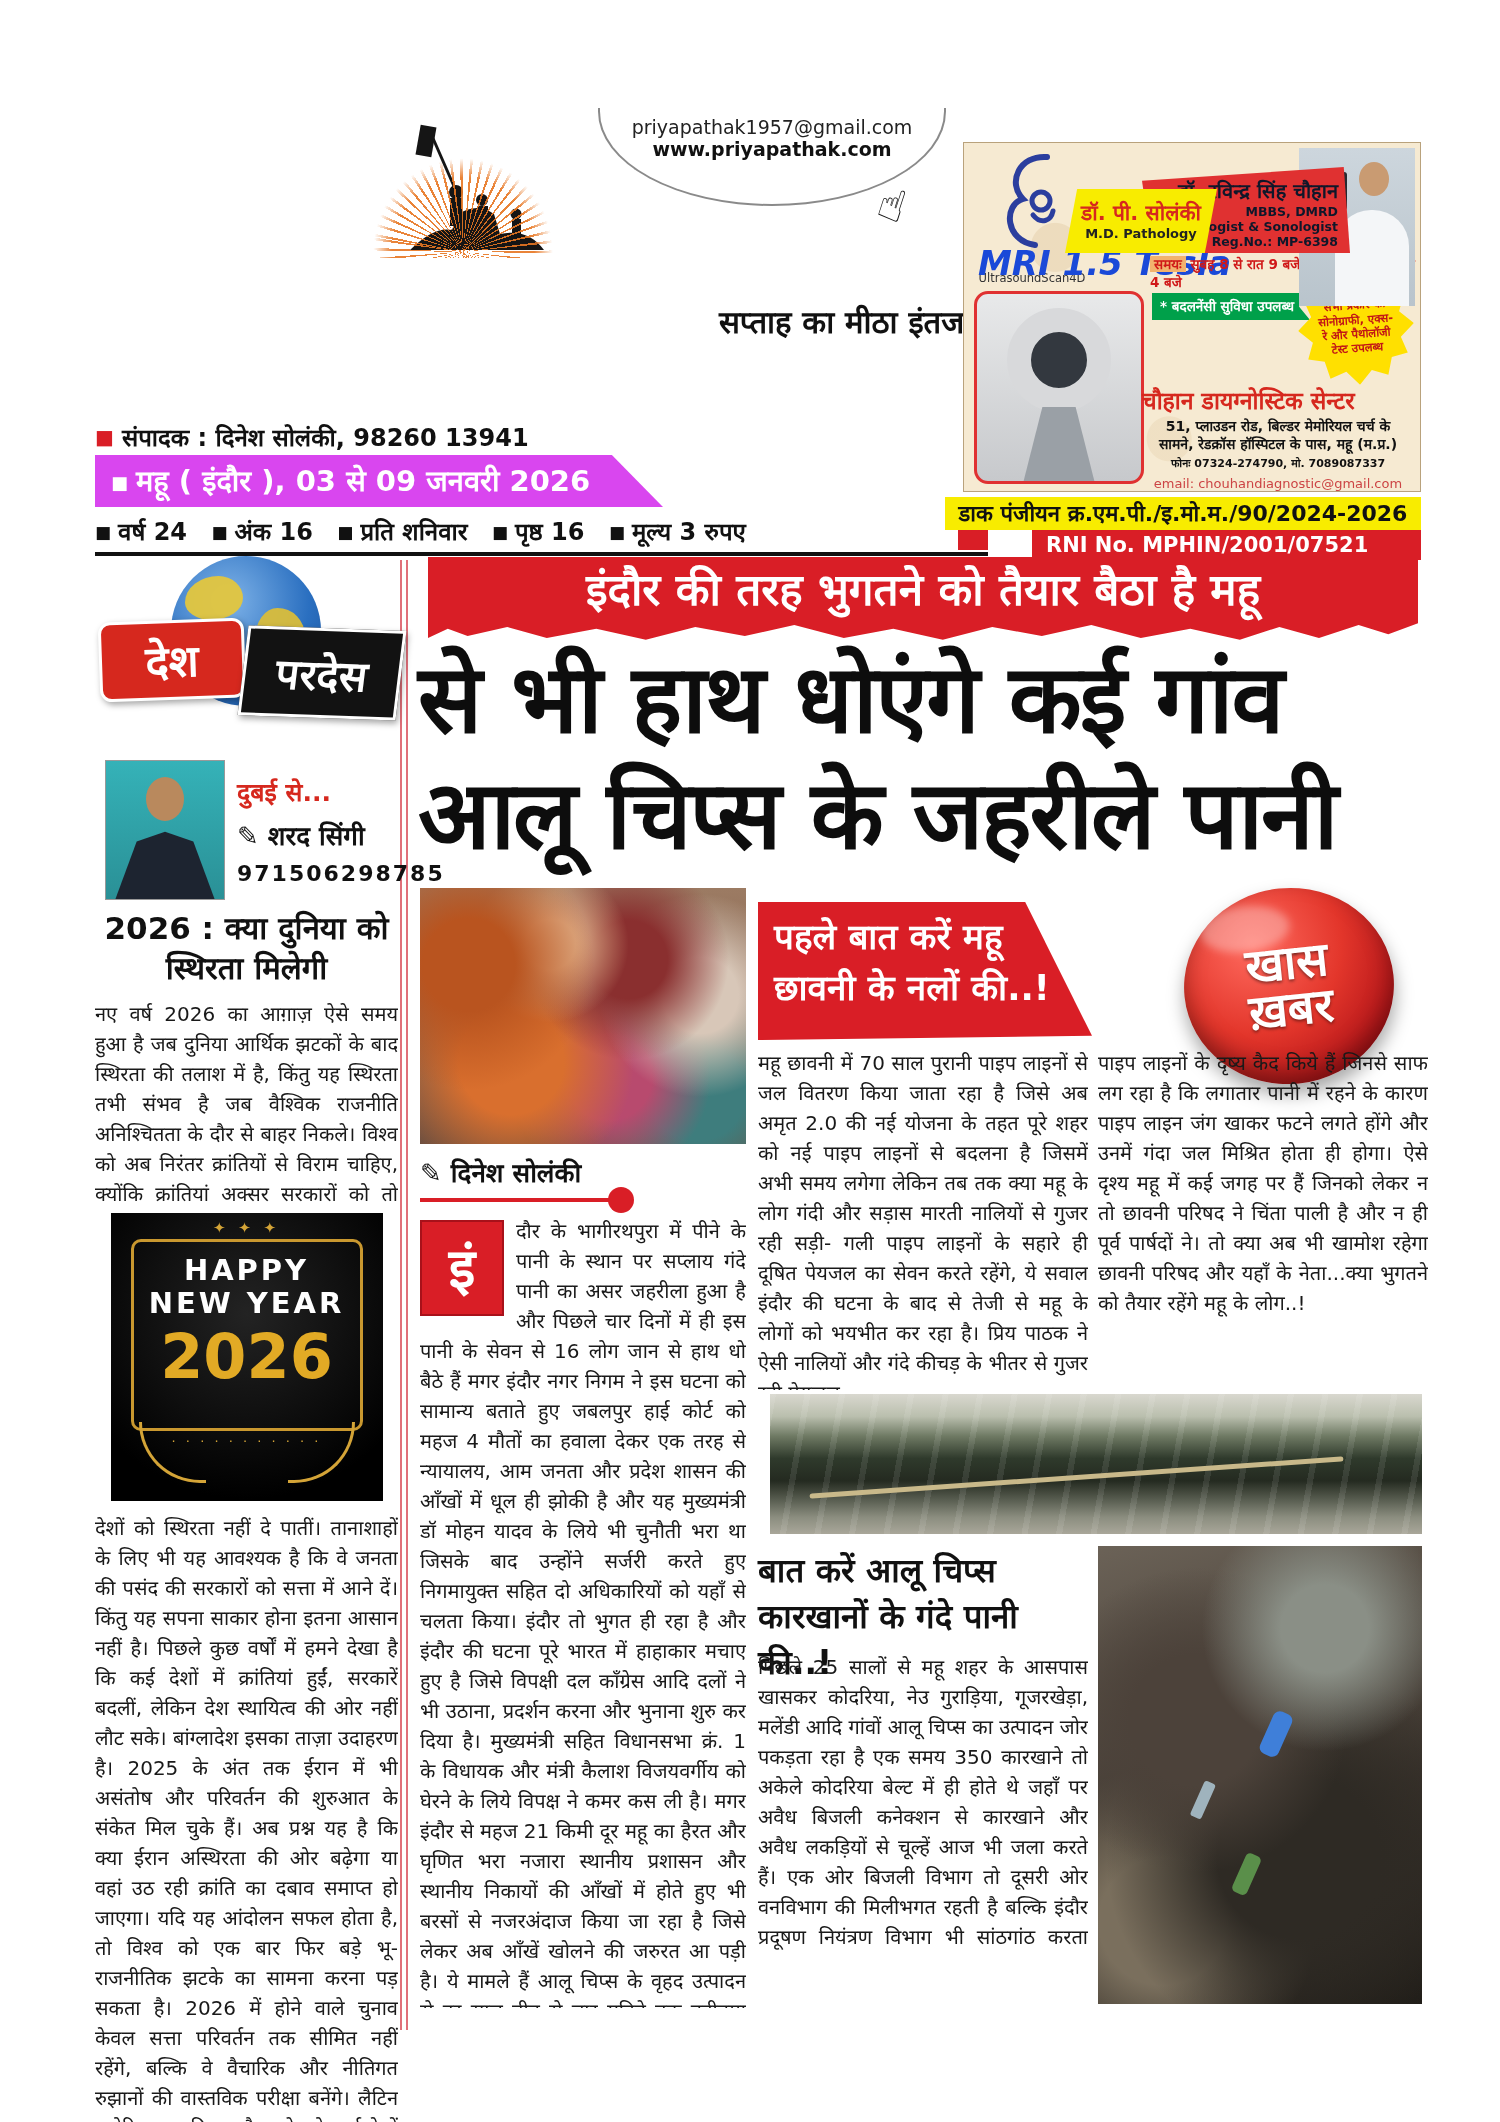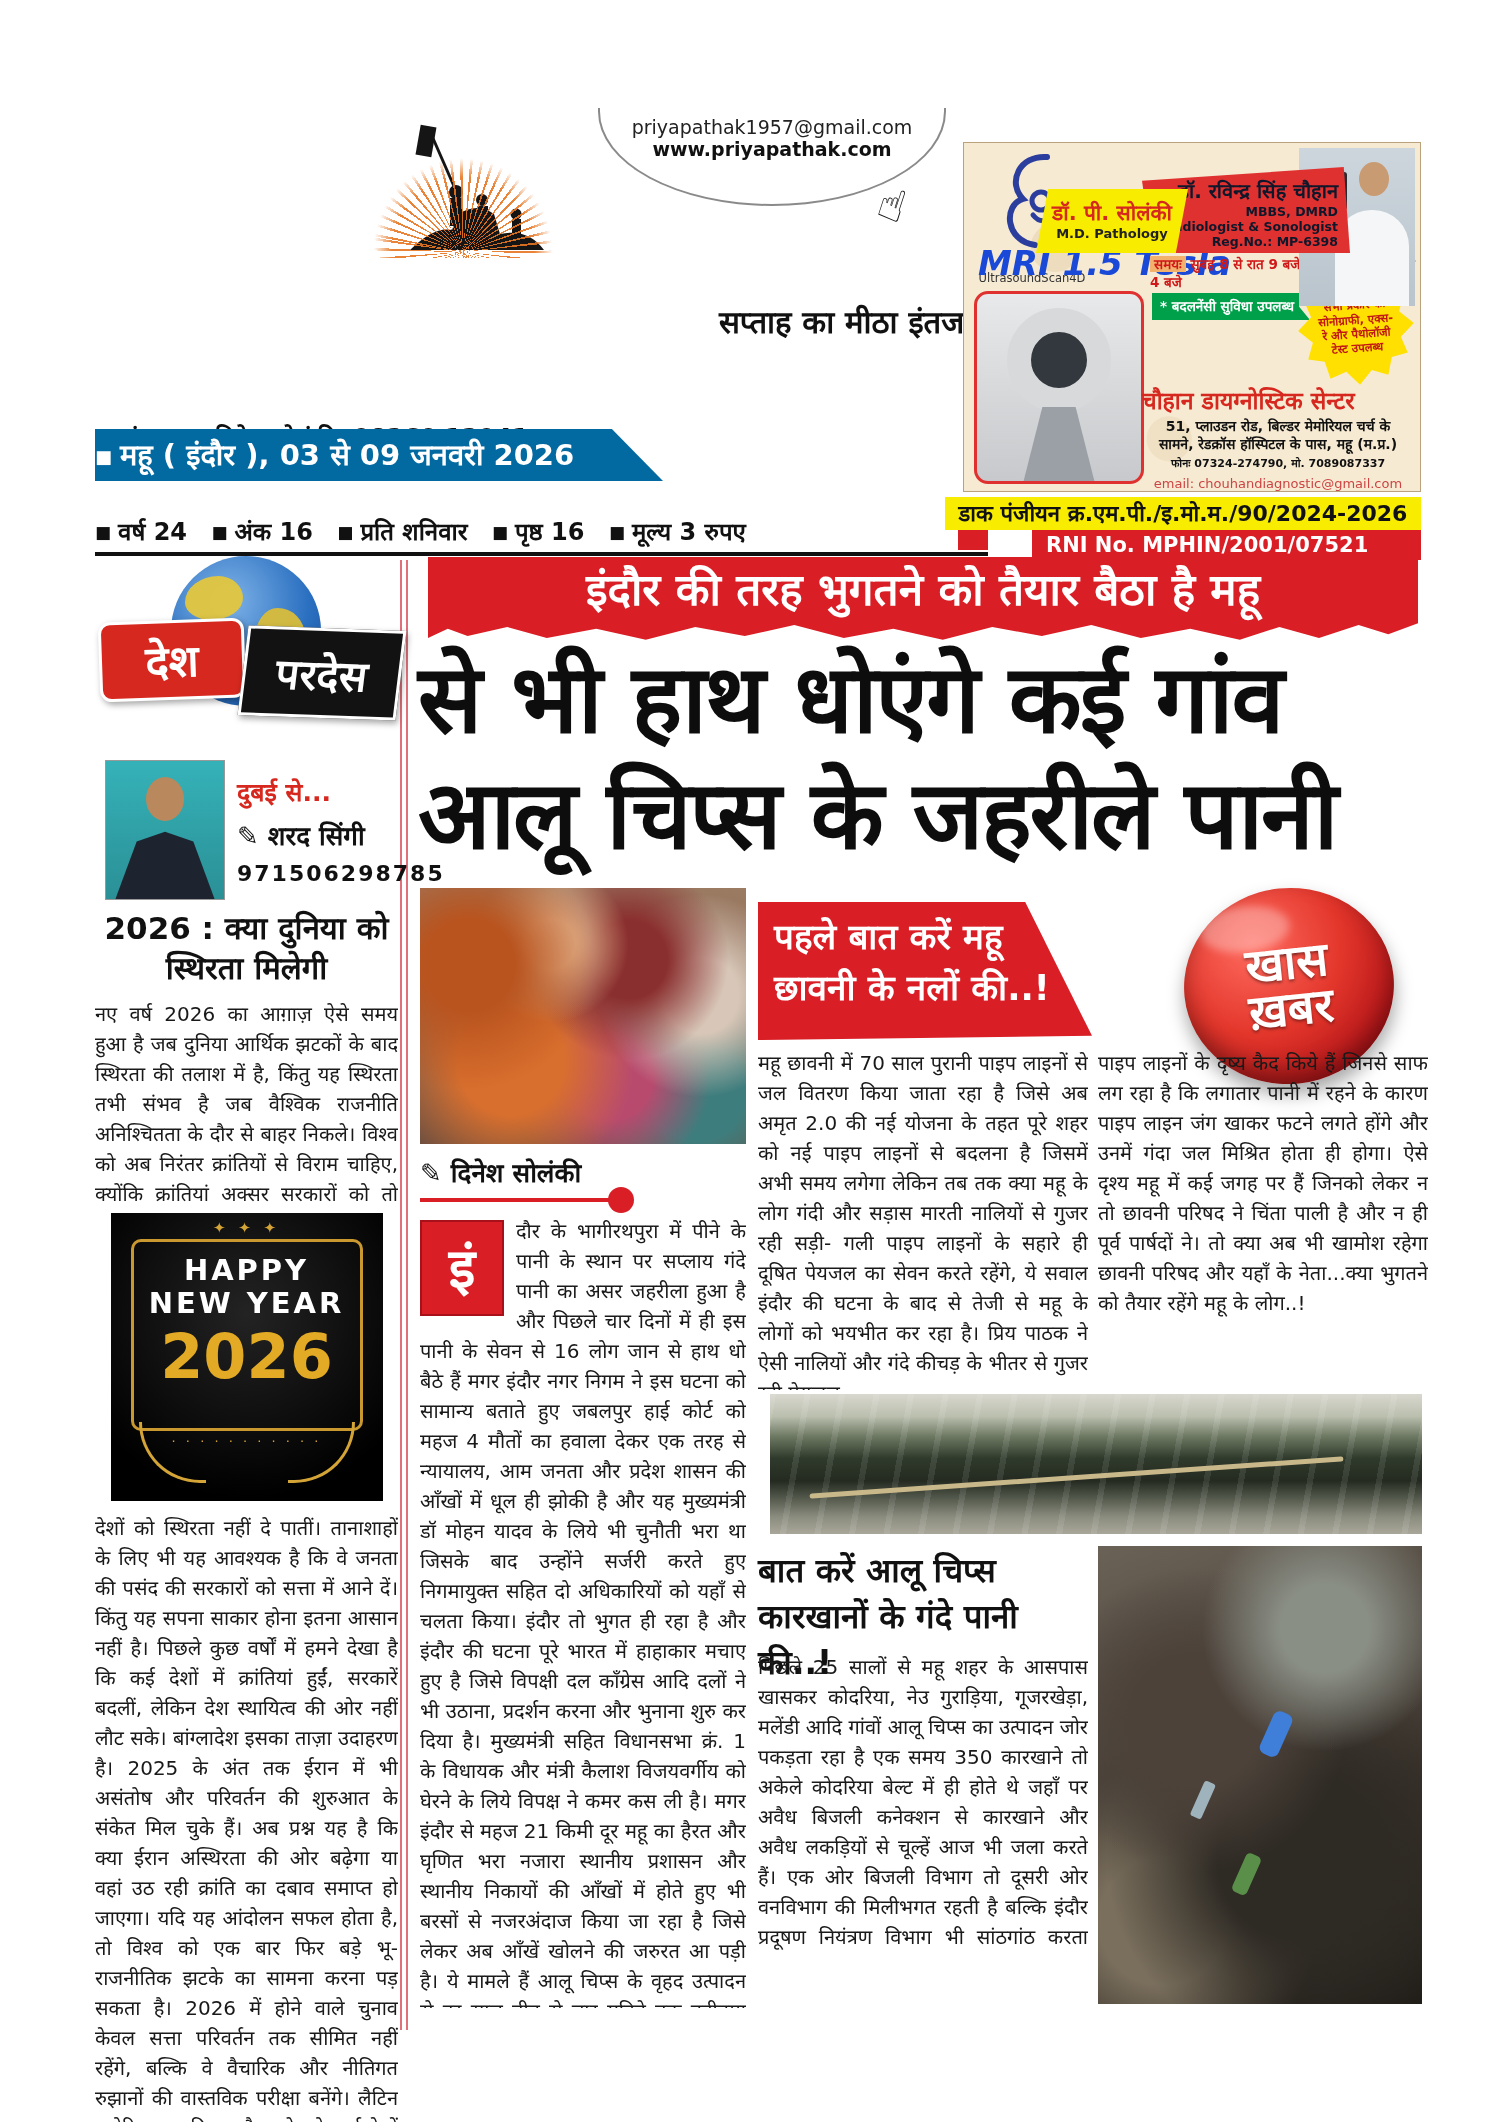--- a/index.html
+++ b/index.html
@@ -16,40 +16,40 @@
   .sun-rays{position:absolute;inset:0;
     background:repeating-conic-gradient(from -80deg at 50% 96%,rgba(231,118,34,.9) 0 1.7deg,rgba(255,255,255,0) 1.7deg 6.5deg);
     -webkit-mask:radial-gradient(ellipse 115px 120px at 50% 96%,#000 0 62%,transparent 78%);
             mask:radial-gradient(ellipse 115px 120px at 50% 96%,#000 0 62%,transparent 78%);}
   .masthead{position:absolute;left:92px;top:150px;width:880px;margin:0;
     font-size:152px;line-height:1.45;font-weight:800;letter-spacing:-3px;color:#141414;z-index:2;}
   .tagline{position:absolute;left:640px;top:300px;width:345px;text-align:right;
     font-size:31px;font-weight:700;color:#111;}
   .editor-line{position:absolute;left:95px;top:420px;font-size:24px;font-weight:700;color:#111;}
   .sq{color:#d91e26;margin-right:8px;font-size:20px;vertical-align:2px;}
-  .date-strip{position:absolute;left:95px;top:429px;width:568px;height:52px;background:#0369a1;
+  .date-strip{position:absolute;left:95px;top:455px;width:568px;height:52px;background:#d946ef;
     clip-path:polygon(0 0,91% 0,100% 100%,0 100%);color:#fff;font-size:29px;font-weight:800;
-    line-height:52px;box-sizing:border-box;}
+    line-height:52px;padding-left:16px;box-sizing:border-box;}
   .date-strip .sq{color:#fff;font-size:18px;}
   .issue-line{position:absolute;left:95px;top:514px;width:860px;font-size:24px;font-weight:700;color:#111;}
   .issue-line .ii{margin-right:16px;}
   .issue-line .sq{color:#111;font-size:17px;margin-right:7px;}
   .red-endcap{position:absolute;left:958px;top:512px;width:30px;height:38px;background:#d91e26;}
   .header-rule{position:absolute;left:95px;top:552px;width:893px;height:4px;background:#111;}
   
   .ad-box{position:absolute;left:963px;top:142px;width:458px;height:350px;border:1px solid #b9a27c;
     background-color:#f6ead2;
     background-image:radial-gradient(circle at 20% 30%,rgba(201,164,108,.20) 0 24px,transparent 25px),
       radial-gradient(circle at 72% 18%,rgba(201,164,108,.16) 0 28px,transparent 29px),
       radial-gradient(circle at 45% 85%,rgba(201,164,108,.14) 0 22px,transparent 23px);
     box-sizing:border-box;overflow:hidden;}
   .us-logo{position:absolute;left:8px;top:6px;width:120px;height:140px;text-align:center;}
   .us-logo svg{display:block;margin:0 auto;}
   .us-logo .us-t{font-size:11.5px;color:#333;margin-top:18px;}
-  .doc1-box{position:absolute;left:72px;top:46px;width:152px;height:64px;background:#f8ec00;
+  .doc1-box{position:absolute;left:101px;top:46px;width:152px;height:64px;background:#f8ec00;
     clip-path:polygon(8% 0,100% 0,92% 100%,0 100%);text-align:center;padding-top:9px;box-sizing:border-box;z-index:3;}
   .doc1-box .n{font-size:21px;font-weight:800;color:#d6281e;}
   .doc1-box .q{font-size:13px;font-weight:700;color:#222;}
   .doc2-box{position:absolute;left:178px;top:24px;width:208px;height:86px;background:#e03131;
     clip-path:polygon(0 16%,97% 0,100% 100%,5% 100%);text-align:right;color:#0f172a;
     padding:10px 12px 0 0;box-sizing:border-box;z-index:2;}
   .doc2-box .n{font-size:20px;font-weight:800;}
   .doc2-box .q{font-size:12.5px;font-weight:600;line-height:1.2;}
   .doctor-photo{position:absolute;right:5px;top:5px;width:116px;height:158px;
     background:linear-gradient(180deg,#cdd6dd,#b9c4cc);overflow:hidden;z-index:1;}

